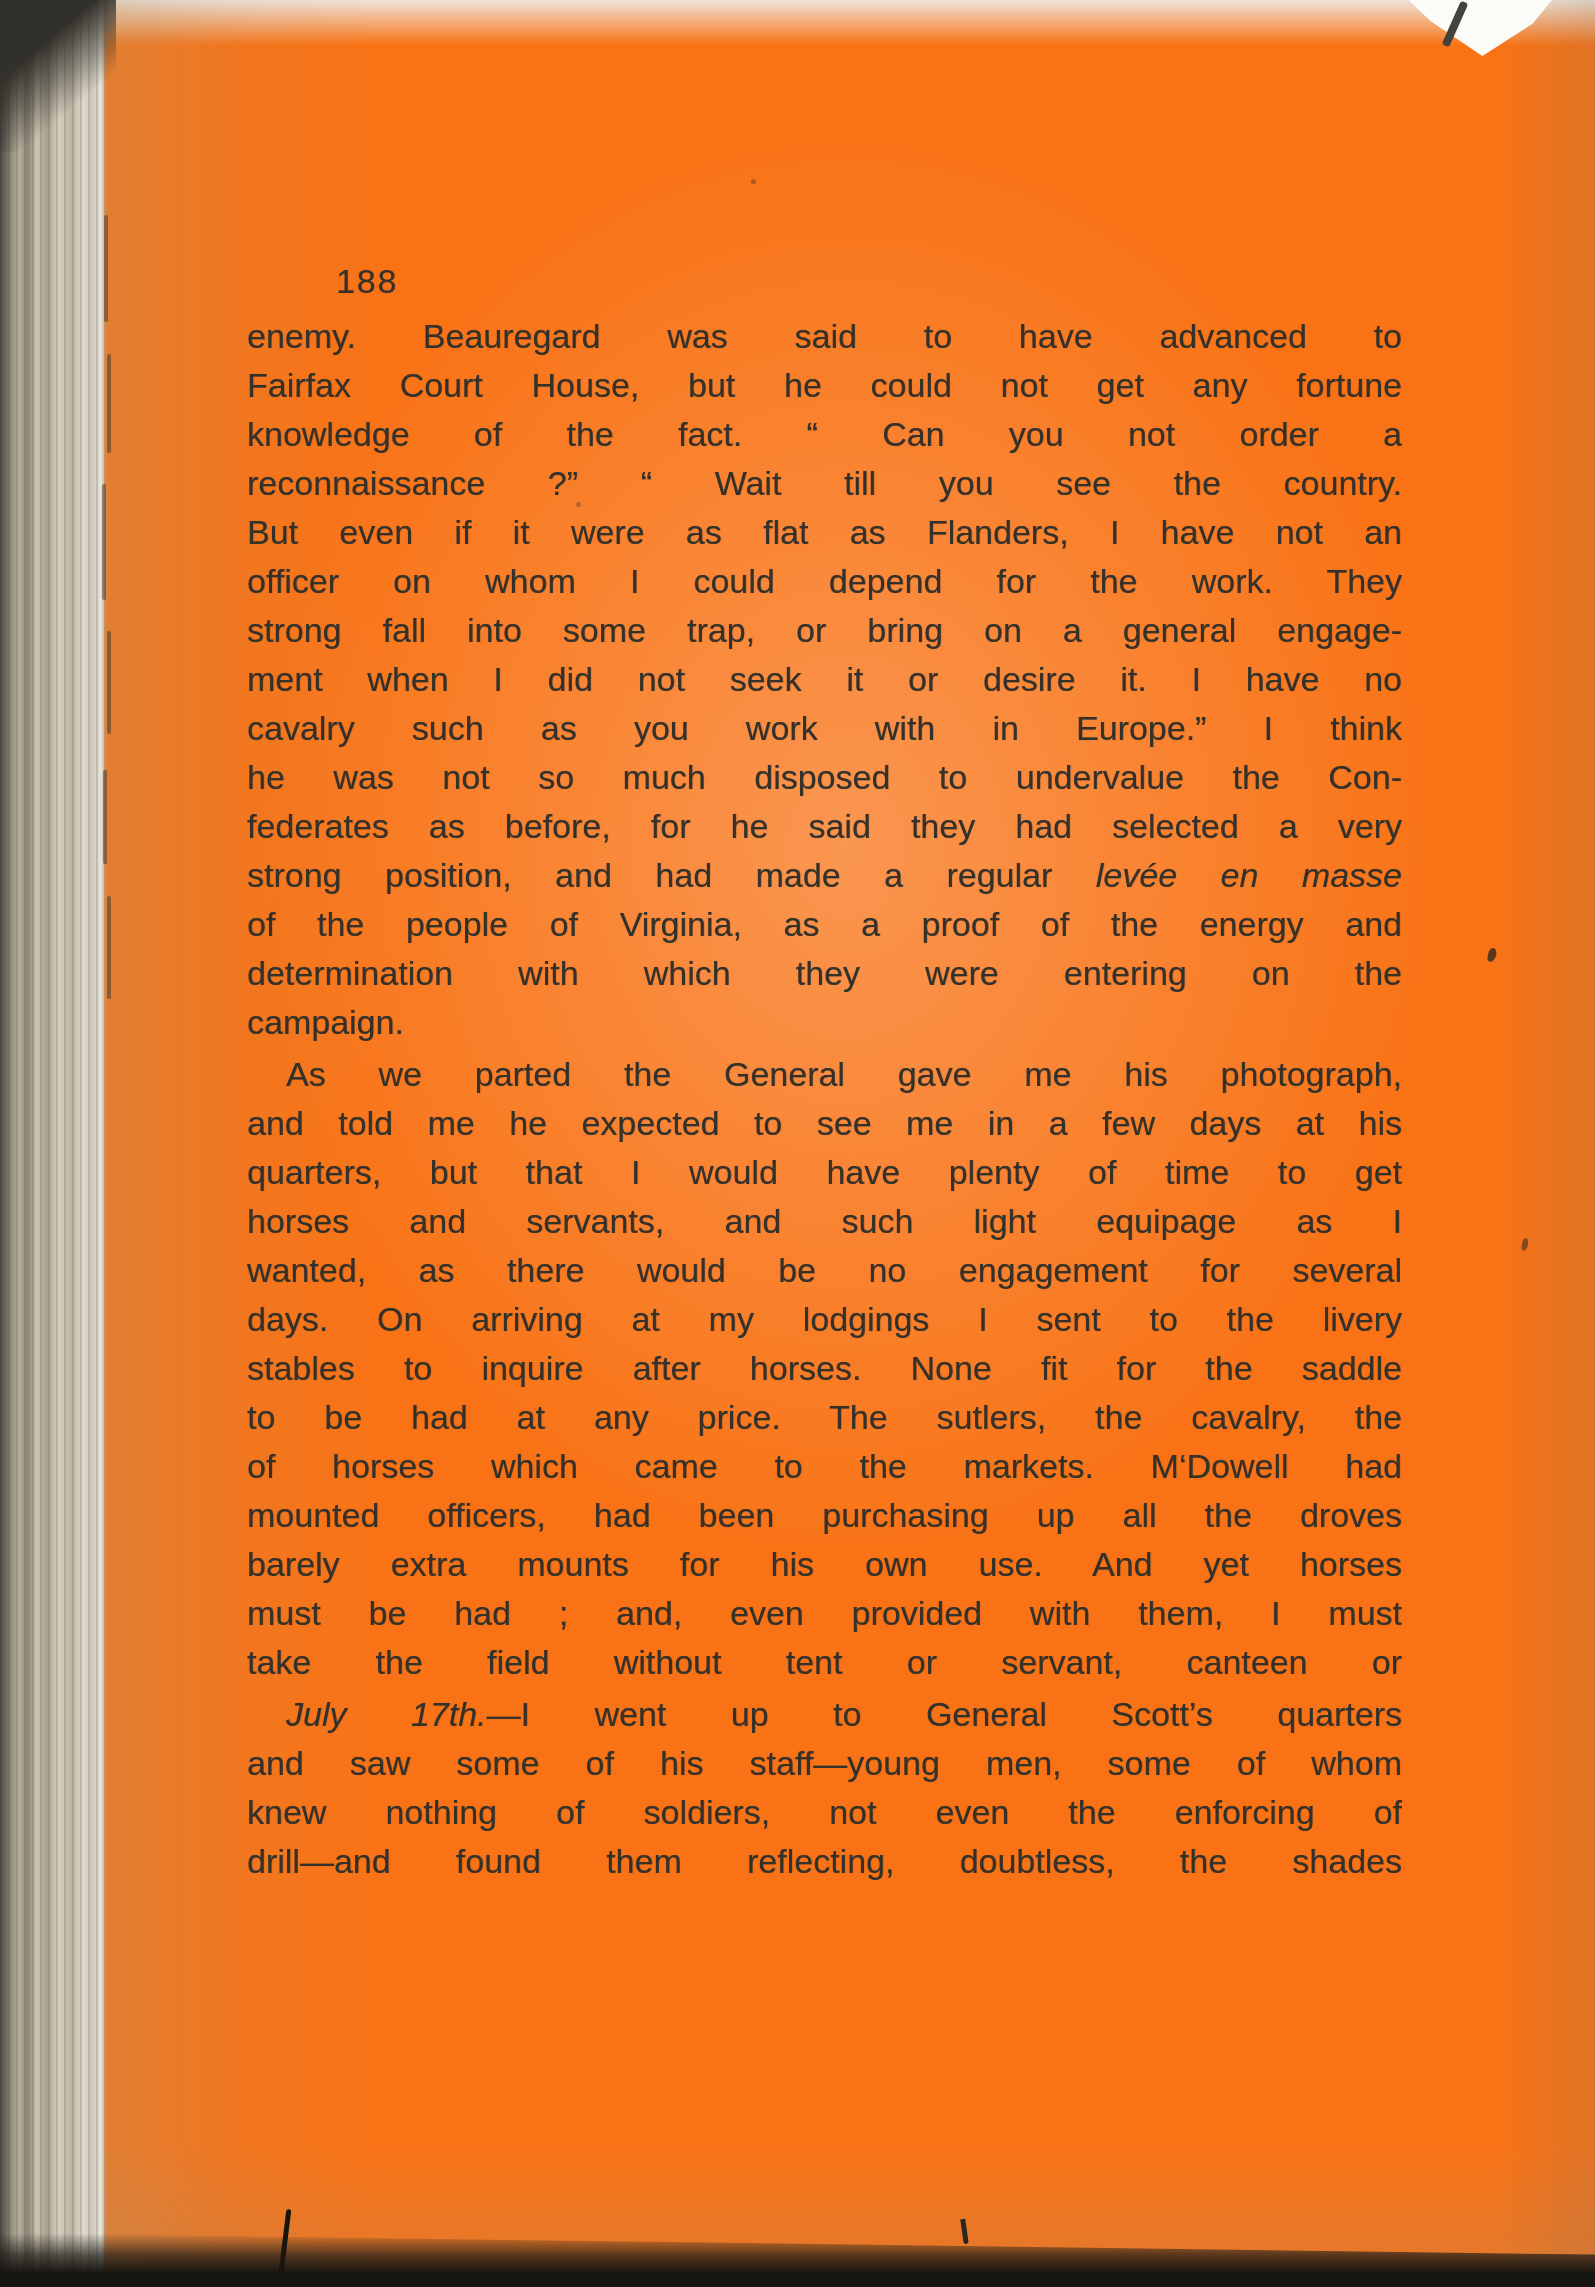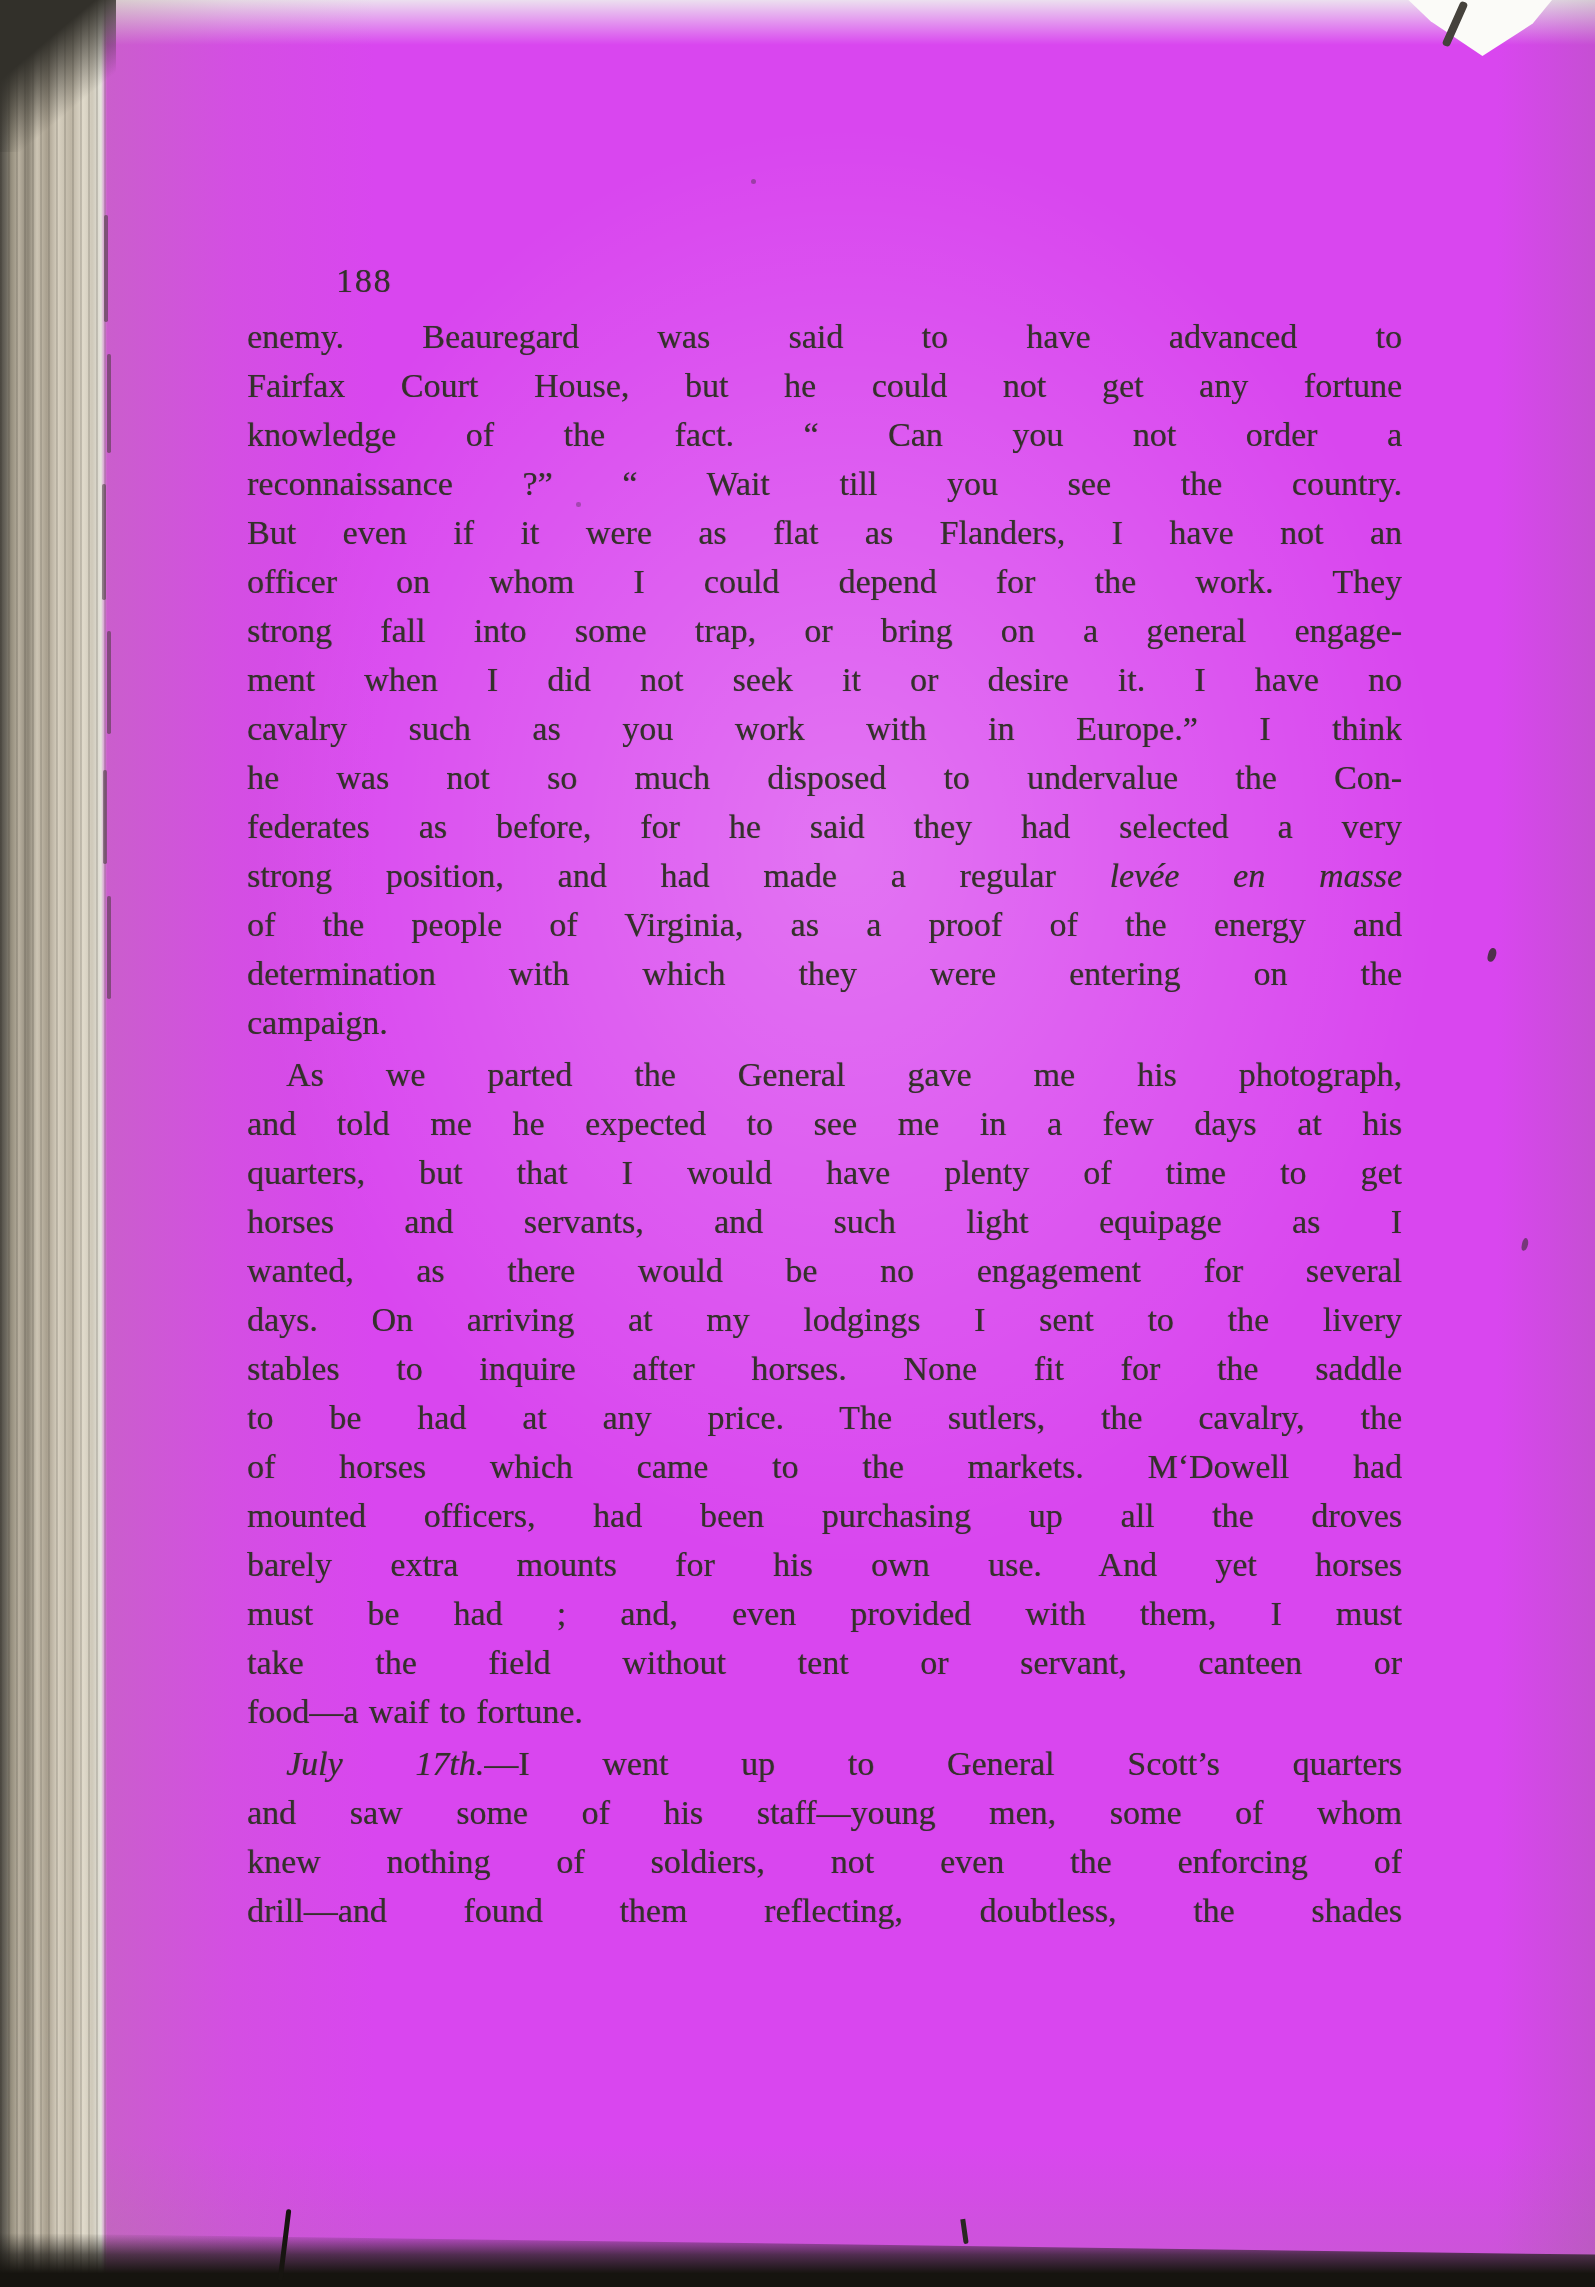--- a/index.html
+++ b/index.html
@@ -1,19 +1,19 @@
 <!DOCTYPE html>
 <html style="font-size:14.3px"><head>
 <meta charset="utf-8">
 <style>
   html,body { margin:0; padding:0; background:#c9c9c4; }
   .scan {
     position:relative; width:1596px; height:2287px; overflow:hidden;
-    background:#d946ef;
-    font-family:Liberation Serif, serif;
+    background:#f97316;
+    font-family:Liberation Sans, sans-serif;
   }
   
   .paper-shade {
     position:absolute; inset:0; pointer-events:none;
     background:
       radial-gradient(ellipse 851px 1030px at 53% 37%, rgba(255,255,255,0.25), rgba(255,255,255,0) 70%),
       linear-gradient(90deg, rgba(166,152,120,0.30) 99px, rgba(166,152,120,0.10) 233px, rgba(0,0,0,0) 376px),
       linear-gradient(270deg, rgba(120,115,100,0.20) 0px, rgba(0,0,0,0) 99px),
       linear-gradient(180deg, rgba(238,240,239,0.9) 0px, rgba(0,0,0,0) 45px),
       linear-gradient(0deg, rgba(150,142,125,0.25) 0px, rgba(0,0,0,0) 143px);
@@ -122,21 +122,20 @@
         <div class="line"><span>horses and servants, and such light equipage as I</span></div>
         <div class="line"><span>wanted, as there would be no engagement for several</span></div>
         <div class="line"><span>days.  On arriving at my lodgings I sent to the livery</span></div>
         <div class="line"><span>stables to inquire after horses.  None fit for the saddle</span></div>
         <div class="line"><span>to be had at any price.  The sutlers, the cavalry, the</span></div>
         <div class="line"><span>of horses which came to the markets.  M‘Dowell had</span></div>
         <div class="line"><span>mounted officers, had been purchasing up all the droves</span></div>
         <div class="line"><span>barely extra mounts for his own use.  And yet horses</span></div>
         <div class="line"><span>must be had ; and, even provided with them, I must</span></div>
         <div class="line"><span>take the field without tent or servant, canteen or</span></div>
-        <div class="line last"><span>food—a waif to fortune.</span></div>
       </div>
       <div class="para indent">
         <div class="line"><i>July 17th.</i><span>—I went up to General Scott’s quarters</span></div>
         <div class="line"><span>and saw some of his staff—young men, some of whom</span></div>
         <div class="line"><span>knew nothing of soldiers, not even the enforcing of</span></div>
         <div class="line"><span>drill—and found them reflecting, doubtless, the shades</span></div>
       </div>
     </div>
 </div>
 

